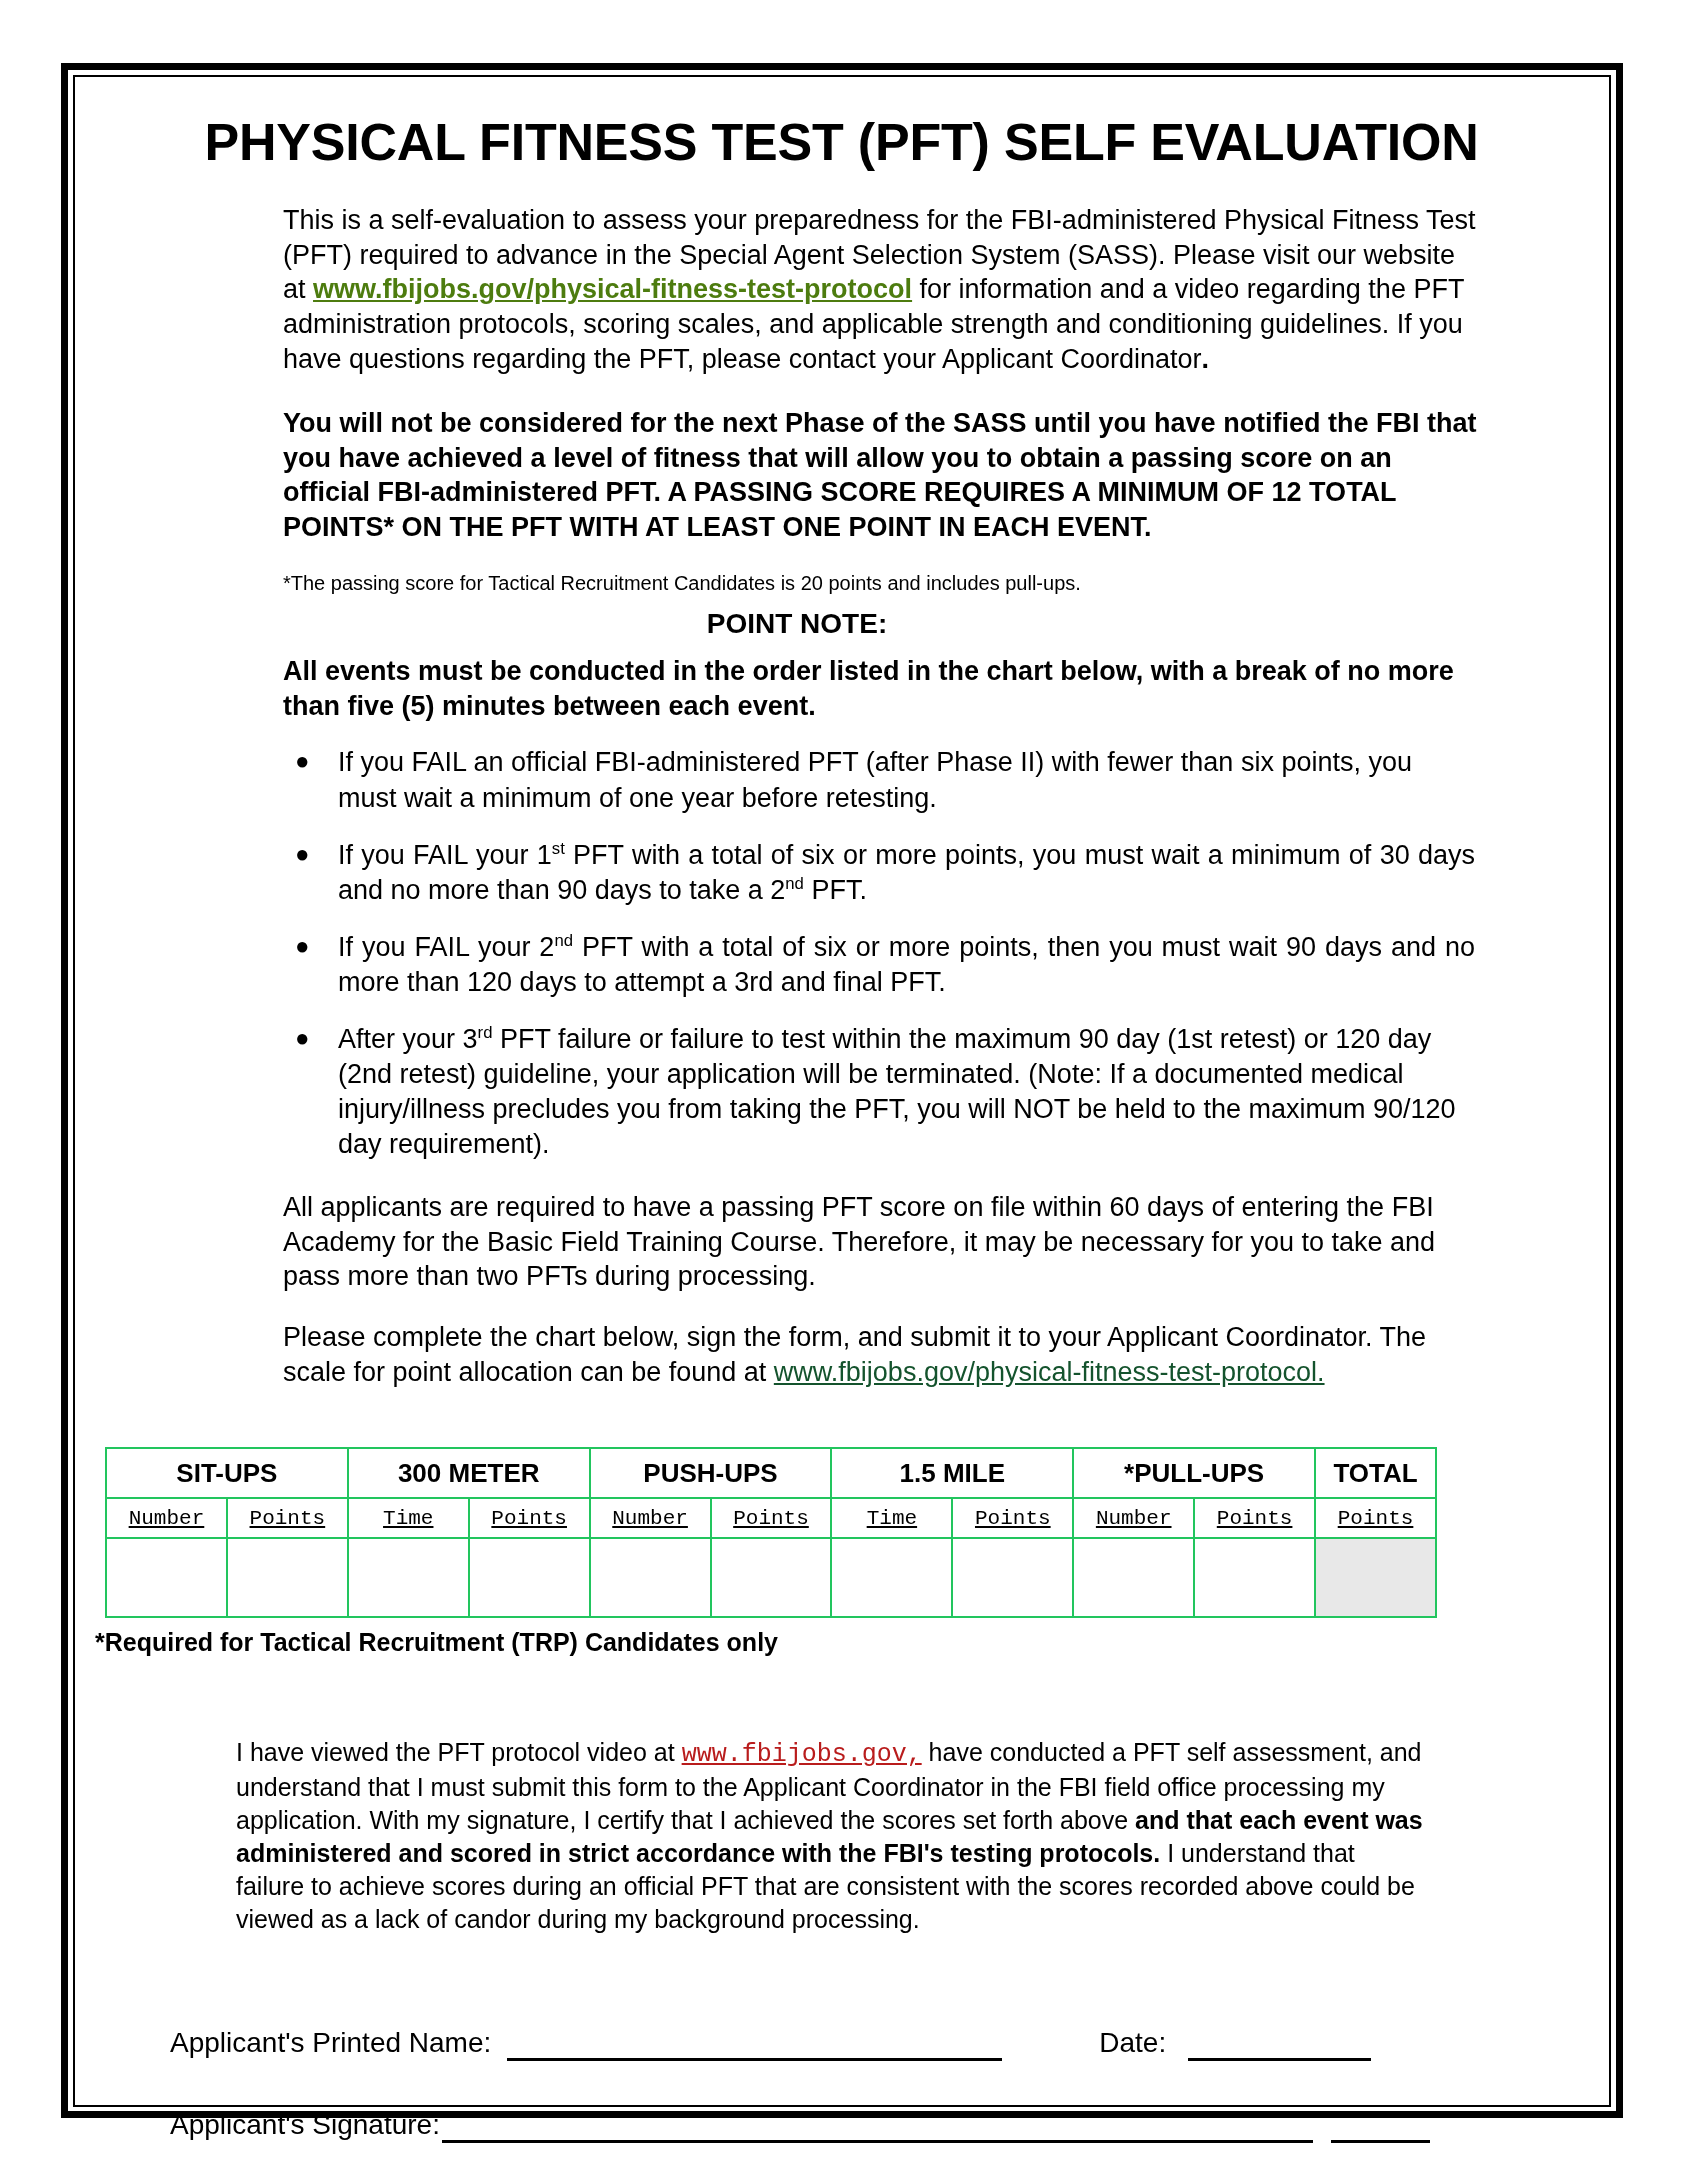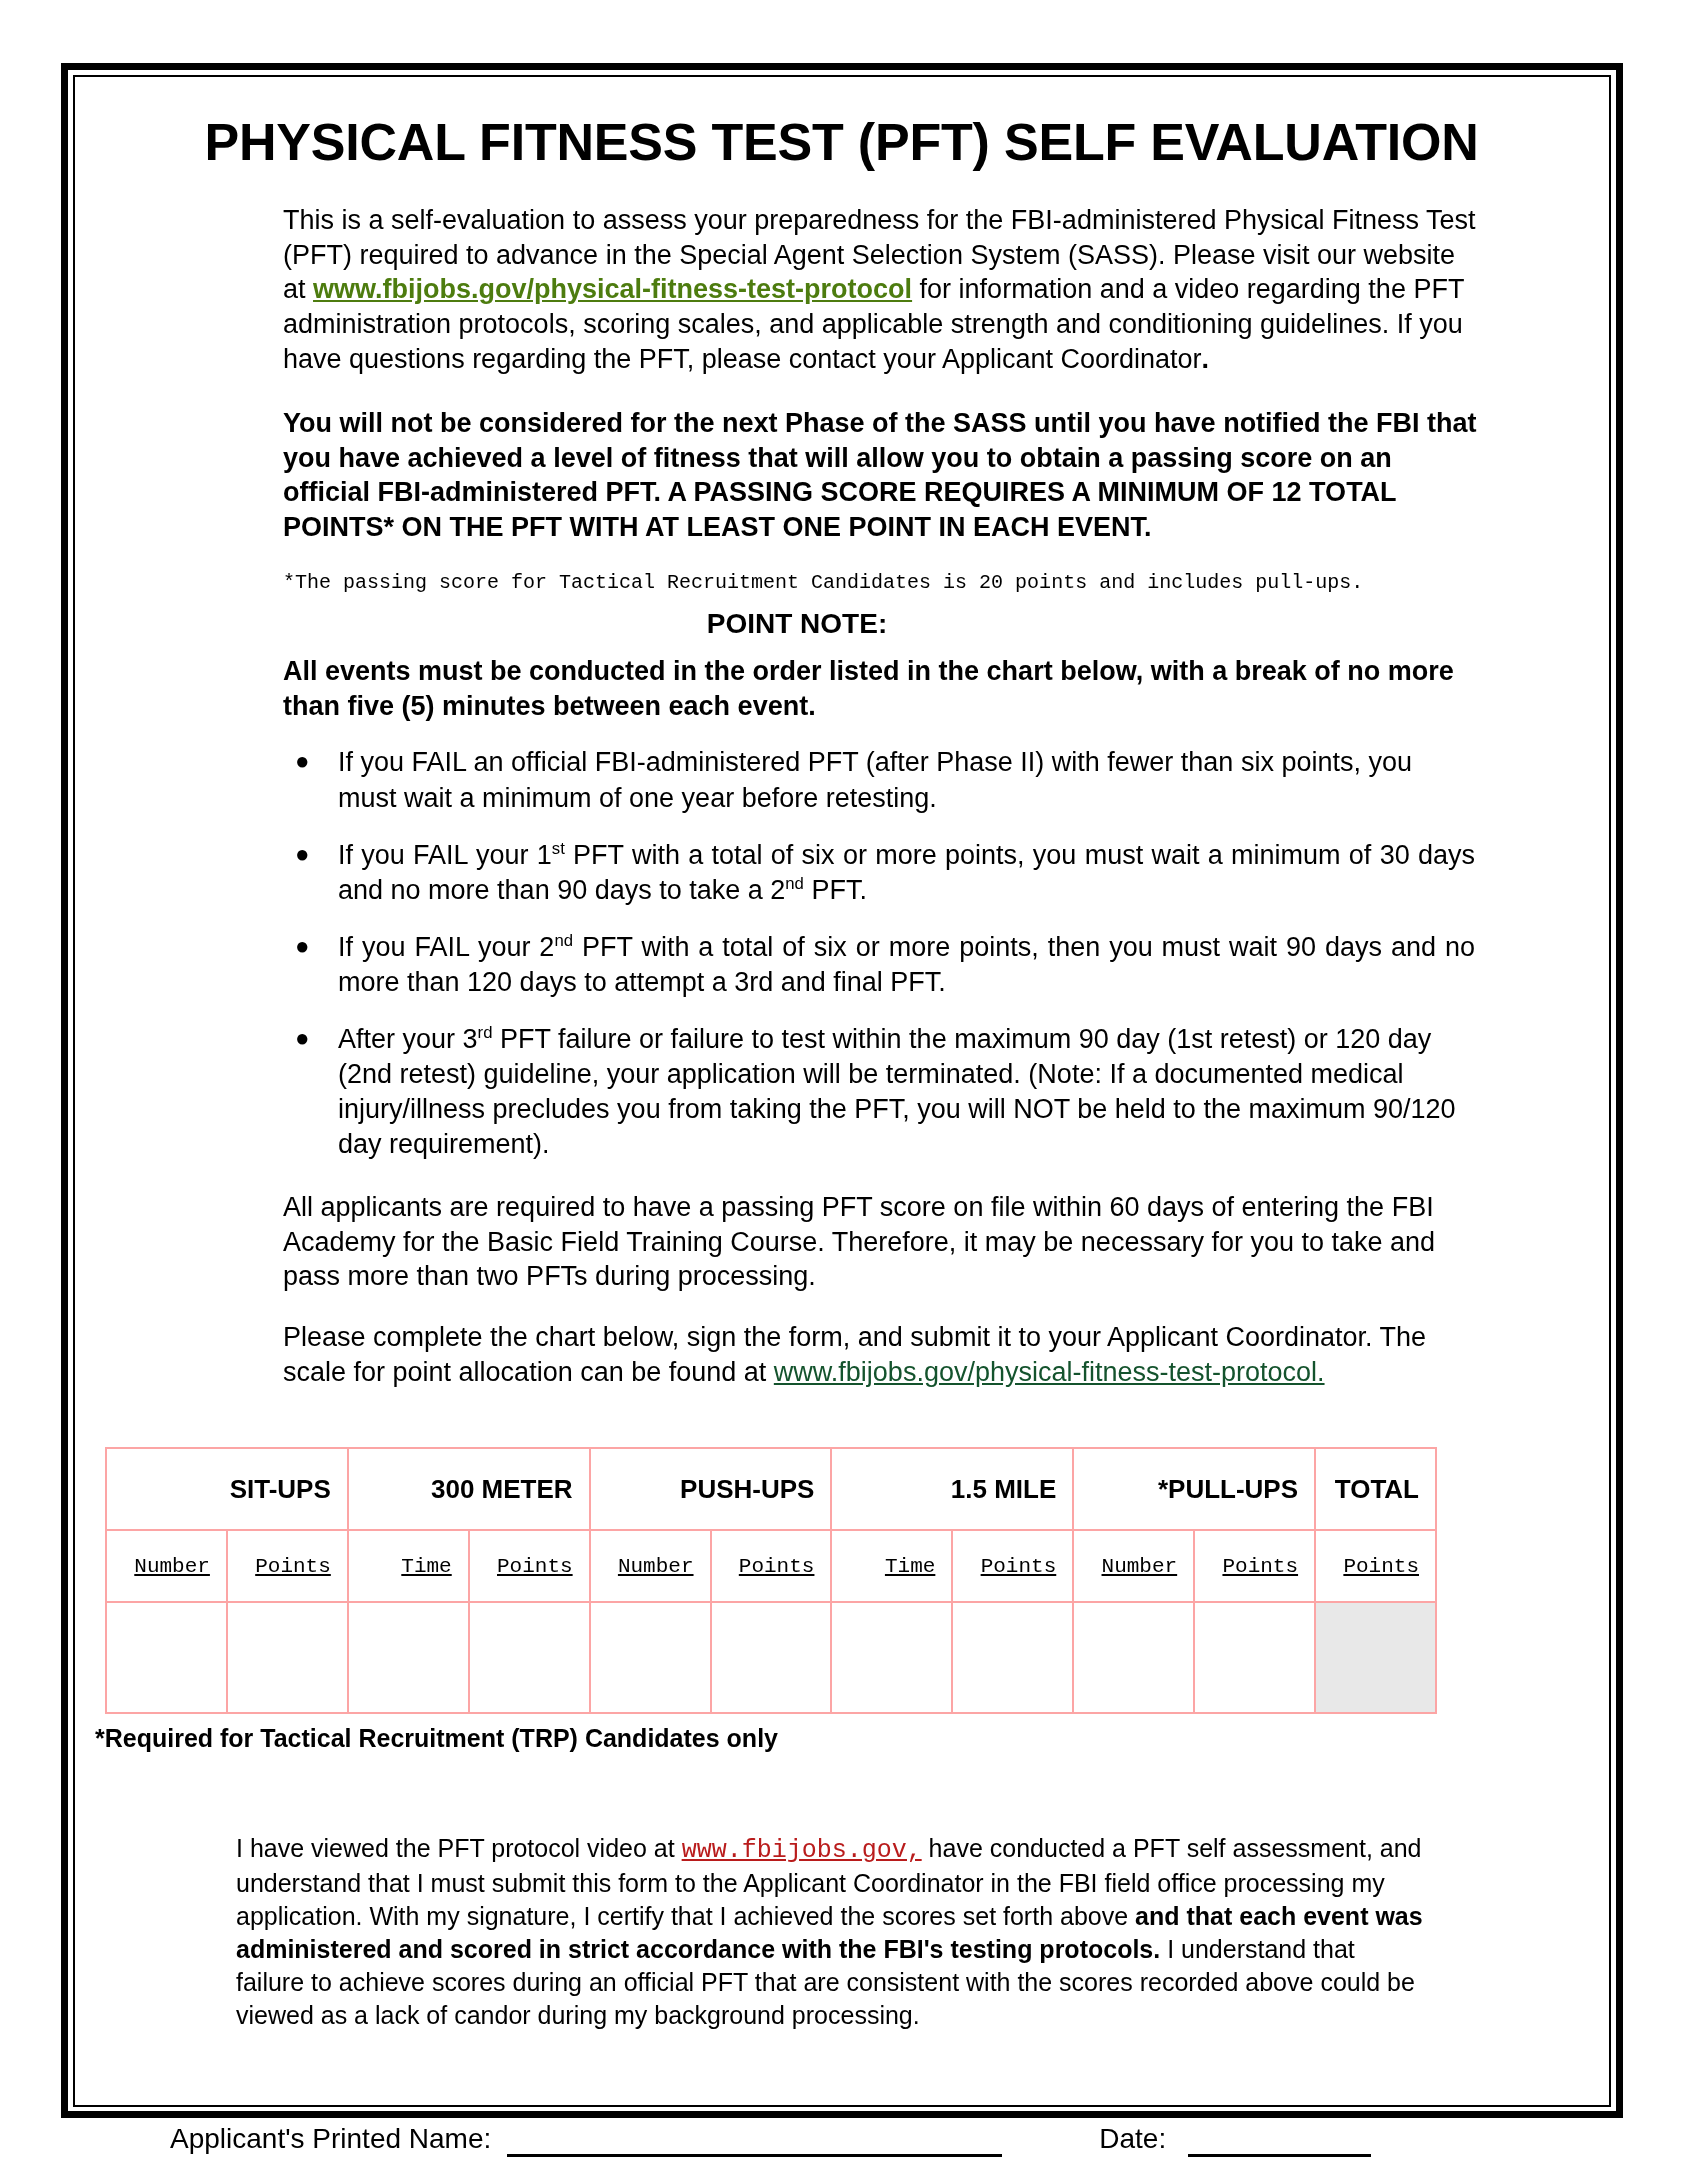--- a/index.html
+++ b/index.html
@@ -98,21 +98,20 @@
   }
   a.link-plain {
     color: #14532d;
     text-decoration: underline;
   }
 
   .footnote {
     font-size: 20px;
     line-height: 1.3;
     margin: 0;
-    font-family: Liberation Mono, monospace;
   }
 
   .please-note {
     font-size: 28px;
     font-weight: bold;
     text-align: center;
     margin: 0;
     padding-right: 168px;
   }
 
@@ -149,24 +148,24 @@
     width: 1426px;
     margin-left: -14px;
   }
   table.pft {
     border-collapse: collapse;
     width: 1332px;
     margin-left: 10px;
     table-layout: fixed;
   }
   table.pft td, table.pft th {
-    border: 2px solid #fca5a5;
-    text-align: right;
+    border: 2px solid #22c55e;
+    text-align: center;
     vertical-align: middle;
-    padding: 16px;
+    padding: 0;
   }
   table.pft th.evt {
     font-size: 26px;
     font-weight: bold;
     height: 48px;
     font-family: "Liberation Sans", sans-serif;
   }
   table.pft td.sub {
     font-family: "Liberation Mono", monospace;
     font-size: 21px;

